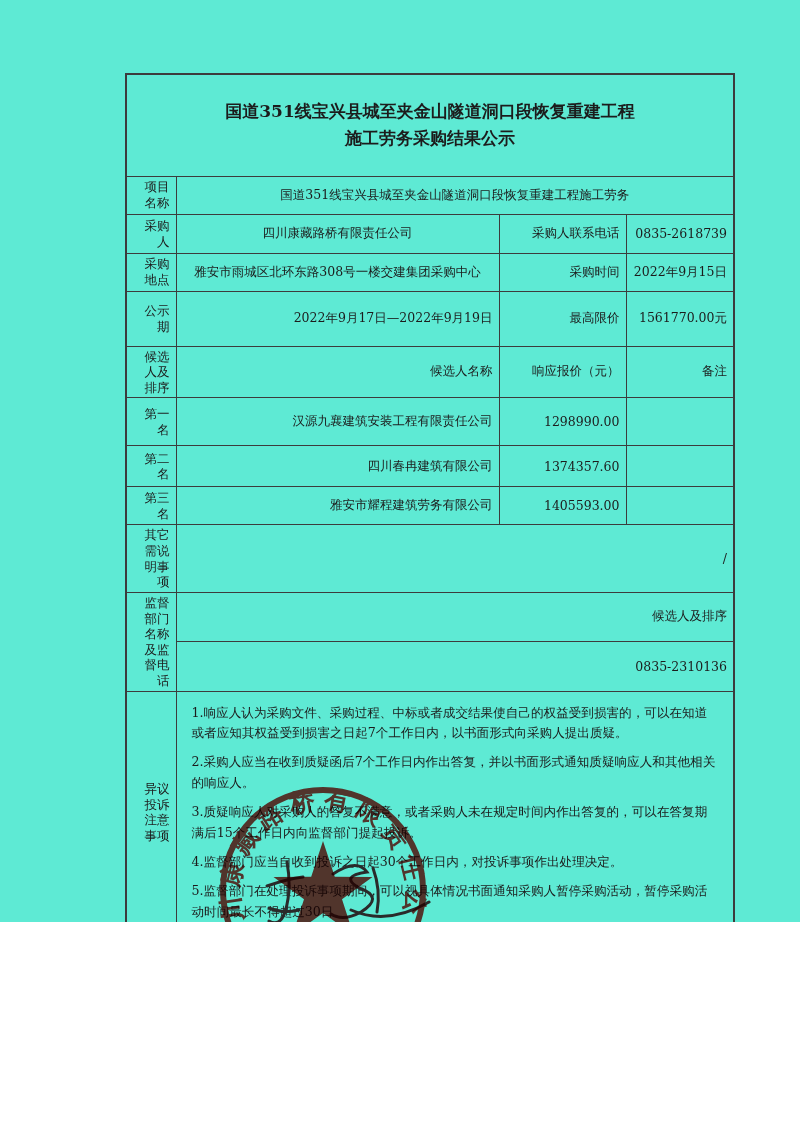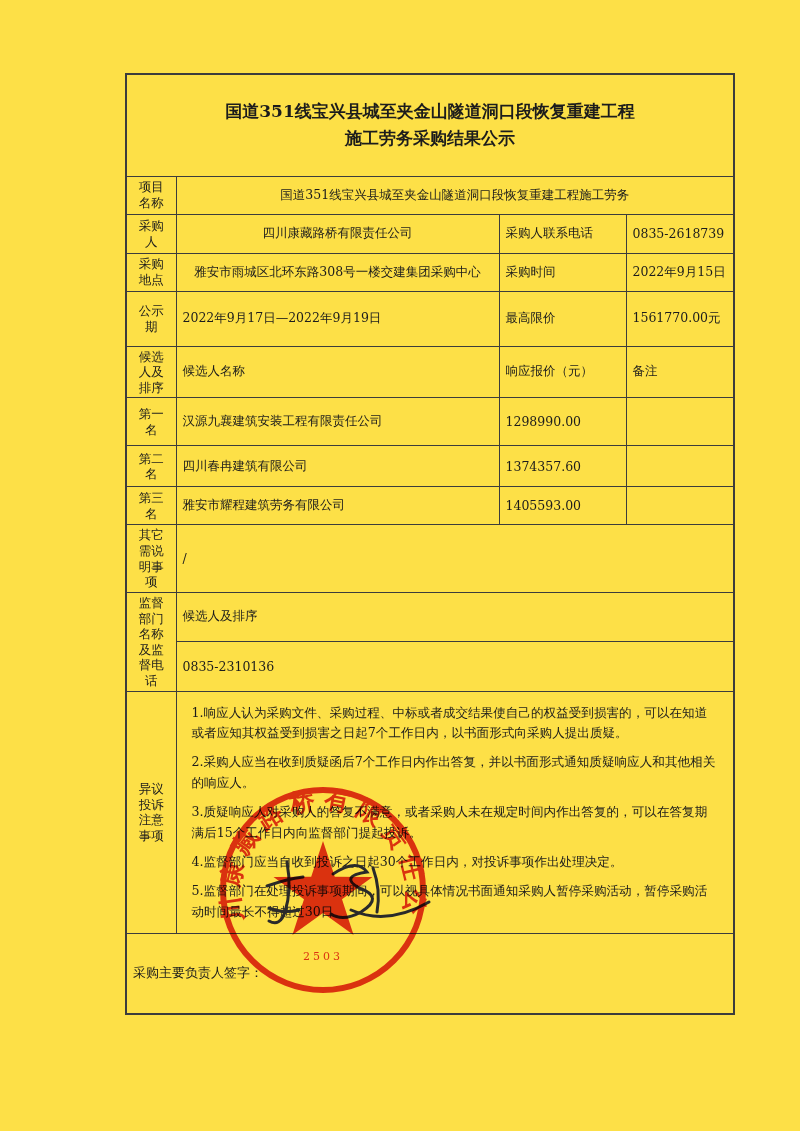--- a/index.html
+++ b/index.html
@@ -1,32 +1,32 @@
 <!DOCTYPE html>
 <html><head>
 <meta charset="utf-8">
 <style>
   html,body{margin:0;padding:0;}
   body{background:#ffffff;font-family:"DejaVu Serif", serif;}
-  .screen{position:relative;width:800px;height:1131px;background:#fde047;overflow:hidden;color:#1c1c1c;}
+  .screen{position:relative;width:800px;height:922px;background:#5eead4;overflow:hidden;color:#1c1c1c;}
   table.doc{
     position:absolute;left:125px;top:73px;width:608px;
     border-collapse:collapse;table-layout:fixed;
     font-size:12.5px;color:#1c1c1c;
   }
   table.doc td{
     border:1px solid #3c3c3c;
     vertical-align:middle;
     padding:2px 6px;
     overflow:hidden;
   }
   table.doc{border:2px solid #3c3c3c;}
   .title-cell{text-align:center;font-weight:bold;font-size:17px;line-height:1.6;}
-  .lbl{padding:2px 4px;line-height:1.25;text-align:center;}
-  .ctr{text-align:left;}
+  .lbl{padding:2px 4px;line-height:1.25;text-align:right;}
+  .ctr{text-align:right;}
   .lft{text-align:center;}
   .notice-cell{vertical-align:middle;line-height:1.62;font-size:12.6px;padding:6px 8px;}
   .notice-cell p{margin:9px;}
   .sig-row-cell{padding-left:6px;font-size:13px;}
   .footer-note{
     position:absolute;left:126px;top:936px;width:620px;
     color:#d9231f;font-size:13px;font-weight:bold;letter-spacing:0.5px;
   }
   .seal-svg{position:absolute;left:213px;top:780px;mix-blend-mode:multiply;opacity:0.9;}
   .signature-svg{position:absolute;left:255px;top:848px;}

